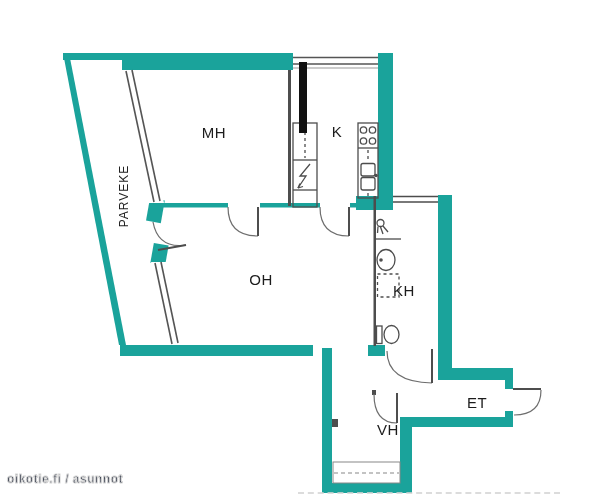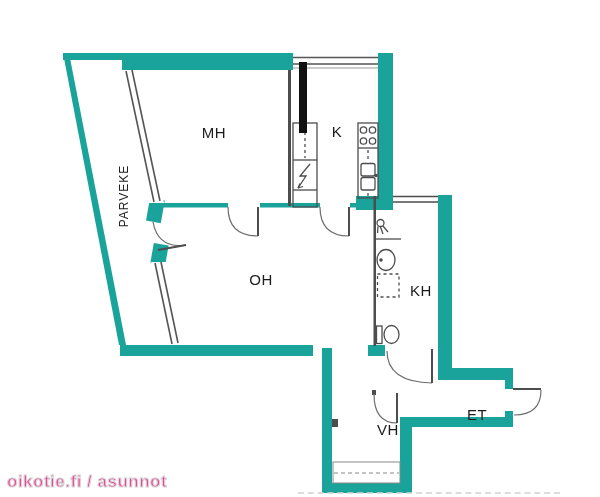--- a/index.html
+++ b/index.html
@@ -11,22 +11,22 @@
   .room-label{
     position:absolute;transform:translate(-50%,-50%);
     font-size:15px;color:var(--label,#222);letter-spacing:.5px;white-space:nowrap;
   }
   .room-label.vertical{
     transform:translate(-50%,-50%) rotate(-90deg);
     font-size:12px;letter-spacing:1px;
   }
   .watermark{
     position:absolute;left:7px;top:472px;
-    font-size:17px;font-weight:bold;letter-spacing:.5px;
-    color:#ec4899;-webkit-text-stroke:1px var(--watermark,#d9d9d9);
+    font-size:12px;font-weight:bold;letter-spacing:.5px;
+    color:#0f172a;-webkit-text-stroke:1px var(--watermark,#d9d9d9);
     text-shadow:0 0 1px #c4c4c4;
   }
   .cut-text{
     position:absolute;left:298px;top:492px;width:262px;height:4px;
     border-top:2px dashed #d4d4d4;opacity:.8;
   }
   .w{fill:var(--wall,#1AA39B);}
   .p{fill:var(--partition,#4d4d4d);}
   .ln{stroke:var(--partition,#4d4d4d);fill:none;}
   .fx{stroke:var(--fixture,#4d4d4d);fill:none;stroke-width:1.3;}
@@ -157,19 +157,19 @@
     <g>
       <rect x="333" y="462" width="67" height="21" fill="none" stroke="#888" stroke-width="1"></rect>
       <line x1="334" y1="473" x2="399" y2="473" stroke="#888" stroke-width="1.2" stroke-dasharray="4,3"></line>
     </g>
   </svg>
 
   <div class="room-label vertical" style="left:124px;top:196px">PARVEKE</div>
   <div class="room-label" style="left:214px;top:132px">MH</div>
   <div class="room-label" style="left:337px;top:131px">K</div>
   <div class="room-label" style="left:261px;top:279px">OH</div>
-  <div class="room-label" style="left:421px;top:290px">KH</div>
-  <div class="room-label" style="left:477px;top:414px">ET</div>
+  <div class="room-label" style="left:404px;top:290px">KH</div>
+  <div class="room-label" style="left:477px;top:402px">ET</div>
   <div class="room-label" style="left:388px;top:429px">VH</div>
 
   <div class="watermark">oikotie.fi / asunnot</div>
   <div class="cut-text"></div>
 </div>
 
 </body></html>

